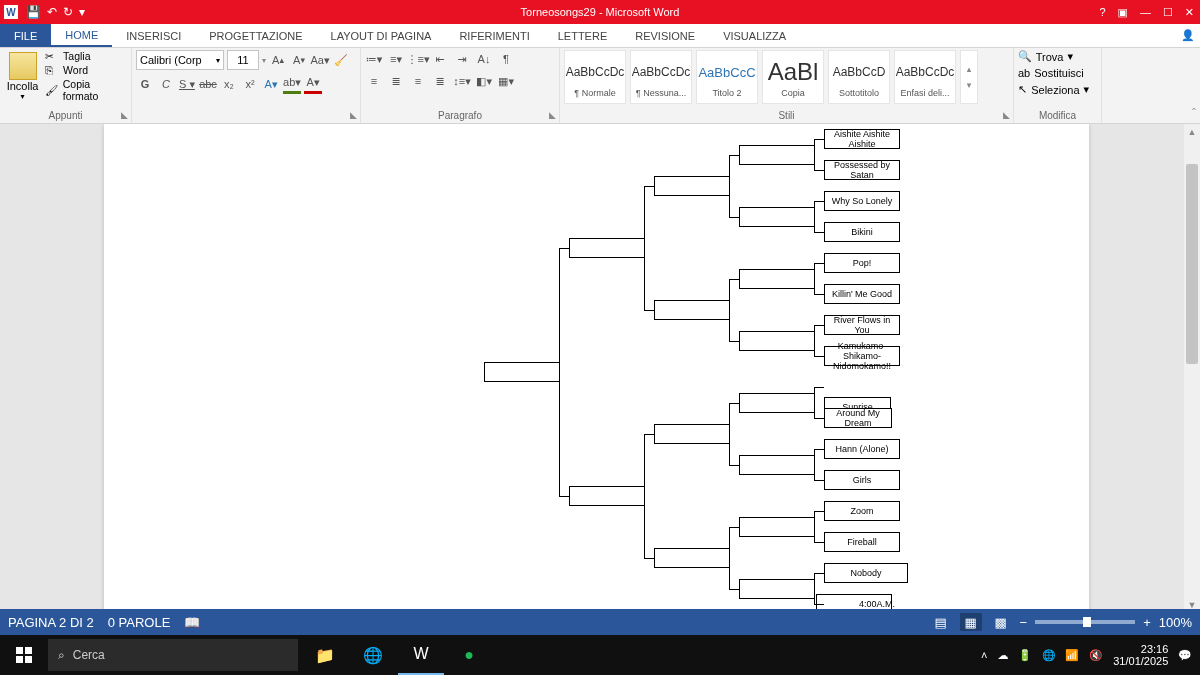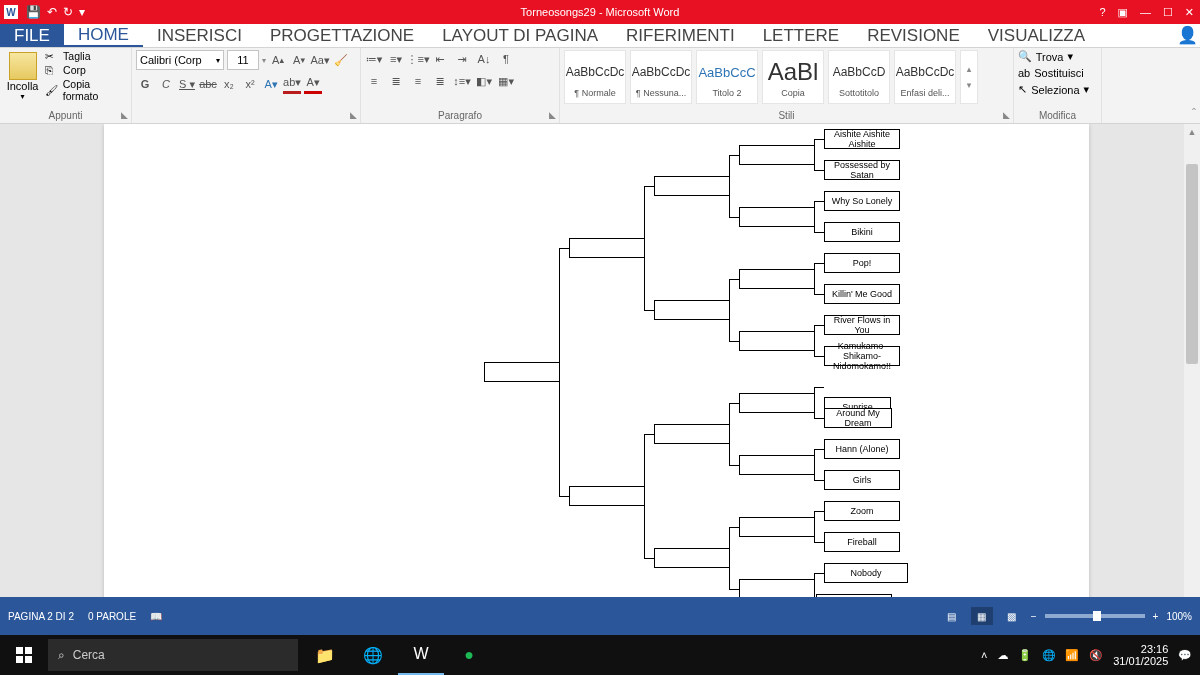--- a/index.html
+++ b/index.html
@@ -8,21 +8,21 @@
 
 .titlebar { height: 24px; background: #e81123; display: flex; align-items: center; color: #fff; font-size: 11px; position: relative; }
 .titlebar .left { display: flex; align-items: center; gap: 8px; padding-left: 4px; }
 .titlebar .word-icon { width: 14px; height: 14px; background: #fff; display:flex; align-items:center; justify-content:center; color:#2b579a; font-weight:bold; font-size:10px; }
 .titlebar .qa { display:flex; gap:6px; align-items:center; }
 .titlebar .qa span { font-size: 12px; }
 .titlebar .center { position:absolute; left:50%; transform:translateX(-50%); font-size:11px; }
 .titlebar .right { margin-left:auto; display:flex; gap:12px; padding-right:6px; align-items:center; }
 
 
-.ribbon-tabs { height: 24px; background: #fff; display:flex; align-items:stretch; font-size:17px; border-bottom: 1px solid #d4d4d4; }
+.ribbon-tabs { height: 24px; background: #fff; display:flex; align-items:stretch; font-size:11px; border-bottom: 1px solid #d4d4d4; }
 .ribbon-tabs .tab { padding: 0 14px; display:flex; align-items:center; cursor:pointer; color:#444; }
 .ribbon-tabs .tab.file { background:#2b579a; color:#fff; font-weight:normal; }
 .ribbon-tabs .tab.active { color:#2b579a; border-bottom:2px solid #2b579a; }
 .ribbon-tabs .user { margin-left:auto; width:24px; display:flex; align-items:center; justify-content:center; color:#888; }
 
 
 .ribbon { height: 76px; background: #f3f3f3; border-bottom:1px solid #d4d4d4; display:flex; font-size:11px; position:relative; }
 .ribbon .group { border-right:1px solid #e1e1e1; display:flex; flex-direction:column; padding: 2px 4px 0 4px; position:relative; }
 .ribbon .group-label { text-align:center; font-size:10px; color:#666; padding:2px 0; }
 .ribbon .group-body { flex:1; display:flex; align-items:flex-start; gap:4px; }
@@ -68,21 +68,21 @@
 .scroll-v .thumb{position:absolute;left:2px;right:2px;top:40px;height:200px;background:#c4c4c4;border-radius:2px;}
 .scroll-v .arr{position:absolute;left:0;right:0;height:16px;display:flex;align-items:center;justify-content:center;font-size:9px;color:#888;}
 
 
 .bracket{position:absolute;left:280px;top:5px;}
 .box{position:absolute;border:1px solid #000;background:#fff;font-size:9px;display:flex;align-items:center;justify-content:center;text-align:center;padding:1px 2px;}
 .line-h{position:absolute;border-top:1px solid #000;height:0;}
 .line-v{position:absolute;border-left:1px solid #000;width:0;}
 
 
-.status{position:absolute;bottom:0;left:0;right:0;height:38px;background:#2b579a;color:#fff;display:flex;align-items:center;font-size:10px;}
+.status{position:absolute;bottom:0;left:0;right:0;height:26px;background:#2b579a;color:#fff;display:flex;align-items:center;font-size:13px;}
 .status .left{display:flex;gap:14px;padding-left:8px;}
 .status .right{margin-left:auto;display:flex;align-items:center;gap:8px;padding-right:8px;}
 .view-btn{width:22px;height:18px;display:flex;align-items:center;justify-content:center;cursor:pointer;}
 .view-btn.active{background:#1e3f6f;}
 .zoom-slider{width:100px;height:4px;background:#8faad0;position:relative;}
 .zoom-slider .knob{position:absolute;left:48px;top:-3px;width:8px;height:10px;background:#fff;}
 .win-taskbar{position:absolute;left:0;right:0;bottom:0;height:40px;background:#101010;display:flex;align-items:center;color:#fff;font-size:12px;}
 body{height:675px;}
 .workspace{bottom:62px;}
 .status{bottom:40px;}
@@ -140,21 +140,21 @@
         <span>Incolla</span>
         <span style="font-size:8px">▾</span>
       </div>
       <div class="mini-btns">
         <div>
             <span class="ic">✂</span>
             <span>Taglia</span>
           </div>
         <div>
             <span class="ic">⎘</span>
-            <span>Corp</span>
+            <span>Word</span>
           </div>
         <div>
             <span class="ic">🖌</span>
             <span>Copia formato</span>
           </div>
       </div>
     </div>
     <div class="group-label">Appunti</div>
     <div class="dialog-launcher">◣</div>
   </div>
@@ -178,21 +178,21 @@
       <div class="font-row">
         <div class="fbtn bold">G</div>
         <div class="fbtn ital">C</div>
         <div class="fbtn und">S ▾</div>
         <div class="fbtn">
             <s>abc</s>
           </div>
         <div class="fbtn">x₂</div>
         <div class="fbtn">x²</div>
         <div class="fbtn" style="color:#2e74b5">A▾</div>
-        <div class="fbtn" style="border-bottom:3px solid #b91c1c">ab▾</div>
+        <div class="fbtn" style="border-bottom:3px solid #4d7c0f">ab▾</div>
         <div class="fbtn" style="border-bottom:3px solid #c00">A▾</div>
       </div>
     </div>
     <div class="dialog-launcher">◣</div>
   </div>
 
   <div class="group">
     <div class="group-body para-body">
       <div class="para-row">
         <div class="pbtn">≔▾</div>

